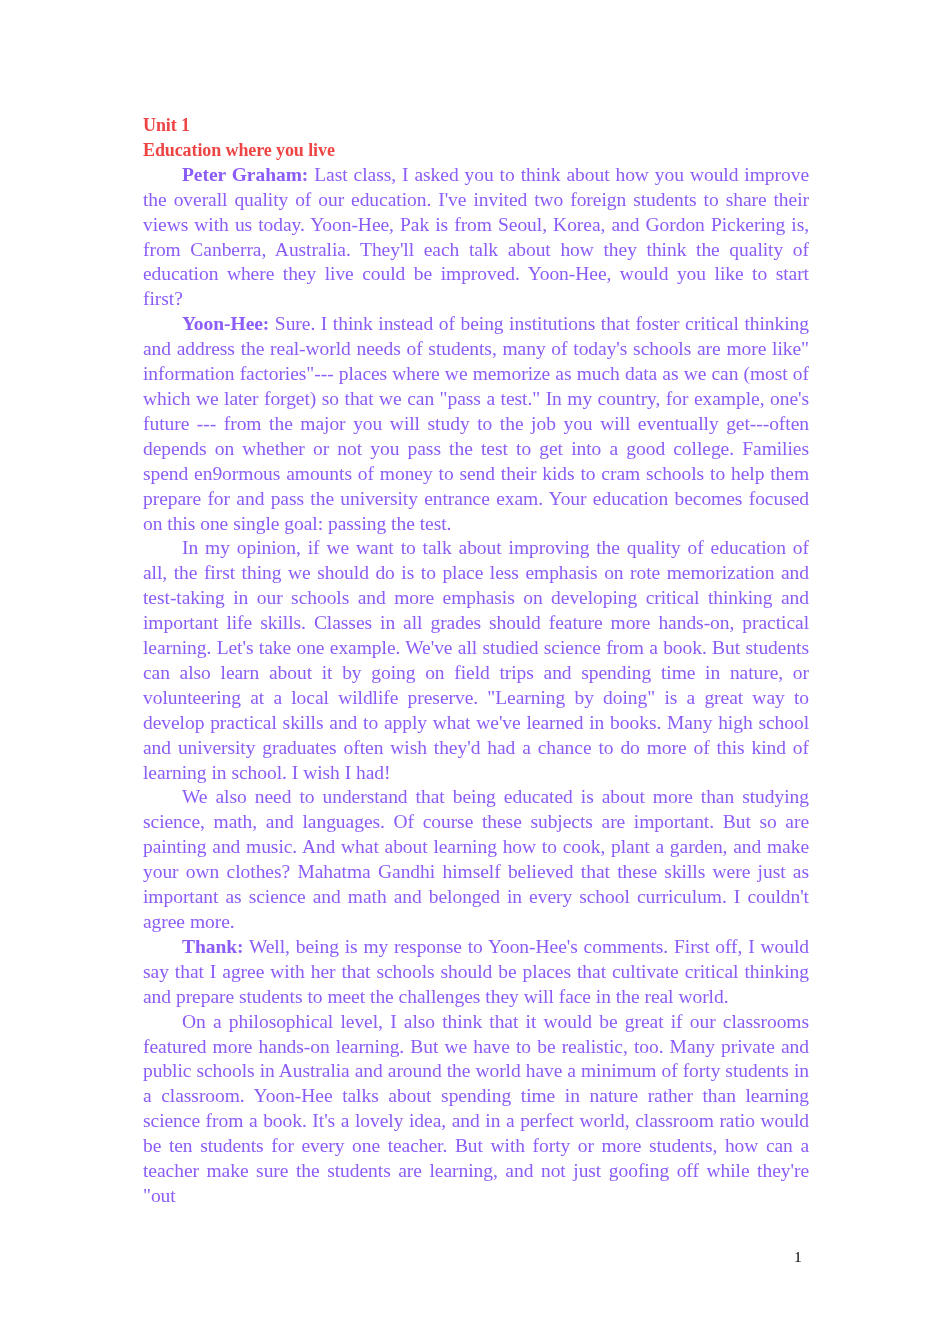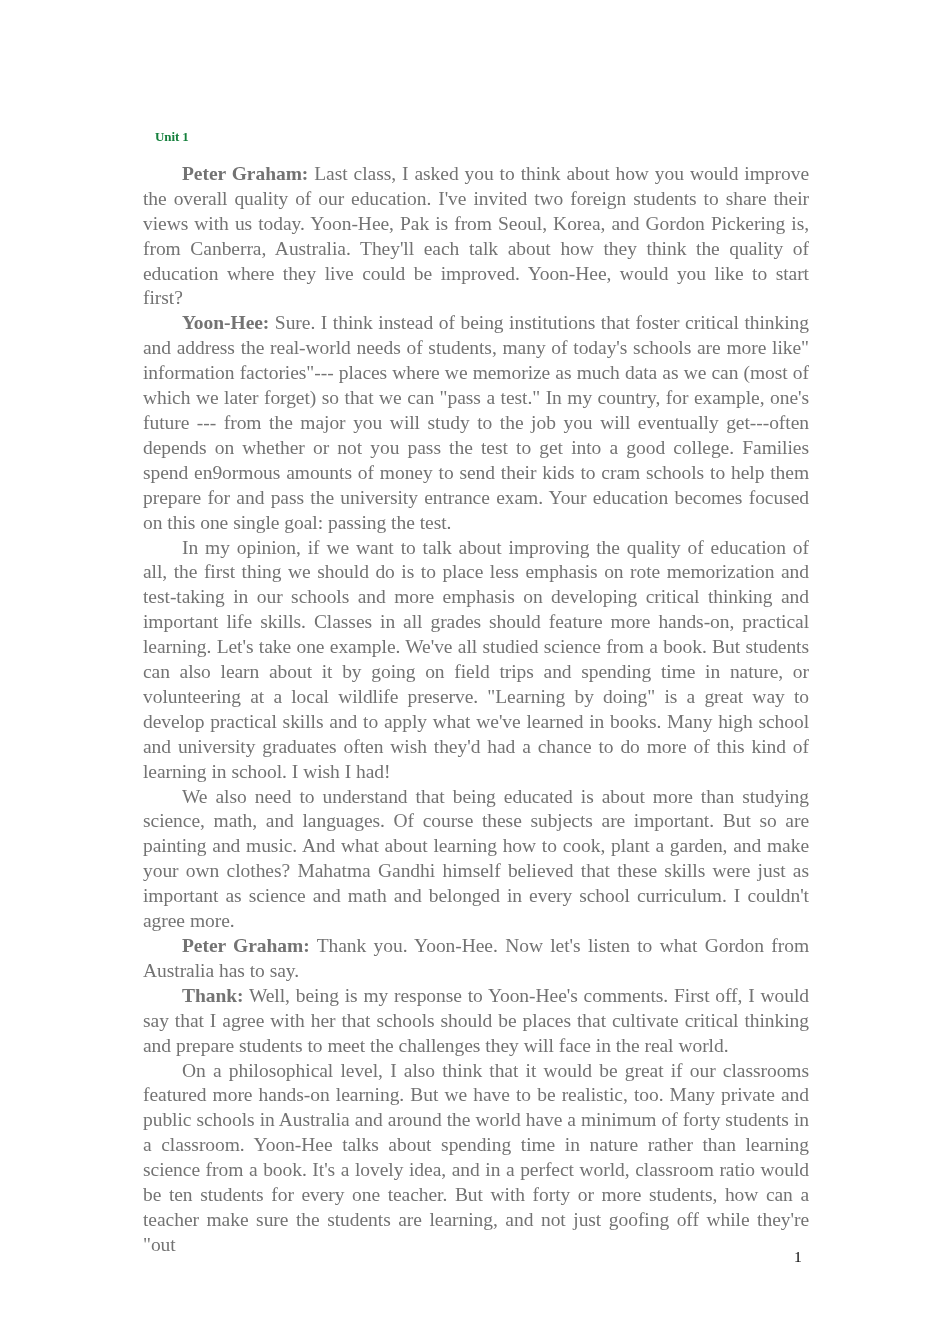--- a/index.html
+++ b/index.html
@@ -18,33 +18,33 @@
     overflow: hidden;
   }
   .content {
     position: absolute;
     left: 143px;
     top: 113px;
     width: 666px;
   }
   .heading {
     font-family: "Liberation Serif", "DejaVu Serif", serif;
-    font-size: 13px;
+    font-size: 18px;
     font-weight: bold;
-    color: #15803d;
+    color: #ef4444;
     line-height: 24.9px;
-    margin: 12px;
+    margin: 0;
     text-align: left;
     letter-spacing: -0.1px;
   }
   .para {
     font-family: "Liberation Serif", "DejaVu Serif", serif;
     font-size: 19.5px;
     font-weight: normal;
-    color: #737373;
+    color: #8b5cf6;
     line-height: 24.9px;
     margin: 0;
     text-align: justify;
     text-justify: inter-word;
     text-indent: 39px;
     letter-spacing: -0.05px;
     word-spacing: 0.1px;
   }
   .para .speaker {
     font-weight: bold;
@@ -61,30 +61,30 @@
 </style>
 </head>
 <body>
 
 <div class="page">
 
   <div class="content">
 
     <div class="heading">Unit 1</div>
 
+    <div class="heading">Education where you live</div>
 
     <p class="para"><span class="speaker">Peter Graham:</span><span> Last class, I asked you to think about how you would improve the overall quality of our education. I've invited two foreign students to share their views with us today. Yoon-Hee, Pak is from Seoul, Korea, and Gordon Pickering is, from Canberra, Australia. They'll each talk about how they think the quality of education where they live could be improved. Yoon-Hee, would you like to start first?</span></p>
 
     <p class="para"><span class="speaker">Yoon-Hee:</span><span> Sure. I think instead of being institutions that foster critical thinking and address the real-world needs of students, many of today's schools are more like" information factories"--- places where we memorize as much data as we can (most of which we later forget) so that we can "pass a test." In my country, for example, one's future --- from the major you will study to the job you will eventually get---often depends on whether or not you pass the test to get into a good college. Families spend en9ormous amounts of money to send their kids to cram schools to help them prepare for and pass the university entrance exam. Your education becomes focused on this one single goal: passing the test.</span></p>
 
     <p class="para">In my opinion, if we want to talk about improving the quality of education of all, the first thing we should do is to place less emphasis on rote memorization and test-taking in our schools and more emphasis on developing critical thinking and important life skills. Classes in all grades should feature more hands-on, practical learning. Let's take one example. We've all studied science from a book. But students can also learn about it by going on field trips and spending time in nature, or volunteering at a local wildlife preserve. "Learning by doing" is a great way to develop practical skills and to apply what we've learned in books. Many high school and university graduates often wish they'd had a chance to do more of this kind of learning in school. I wish I had!</p>
 
     <p class="para">We also need to understand that being educated is about more than studying science, math, and languages. Of course these subjects are important. But so are painting and music. And what about learning how to cook, plant a garden, and make your own clothes? Mahatma Gandhi himself believed that these skills were just as important as science and math and belonged in every school curriculum. I couldn't agree more.</p>
 
-    <p class="para"><span class="speaker">Peter Graham:</span><span> Thank you. Yoon-Hee. Now let's listen to what Gordon from Australia has to say.</span></p>
 
     <p class="para"><span class="speaker">Thank:</span><span> Well, being is my response to Yoon-Hee's comments. First off, I would say that I agree with her that schools should be places that cultivate critical thinking and prepare students to meet the challenges they will face in the real world.</span></p>
 
     <p class="para">On a philosophical level, I also think that it would be great if our classrooms featured more hands-on learning. But we have to be realistic, too. Many private and public schools in Australia and around the world have a minimum of forty students in a classroom. Yoon-Hee talks about spending time in nature rather than learning science from a book. It's a lovely idea, and in a perfect world, classroom ratio would be ten students for every one teacher. But with forty or more students, how can a teacher make sure the students are learning, and not just goofing off while they're "out</p>
 
   </div>
 
   <div class="page-number">1</div>
 
 </div>

